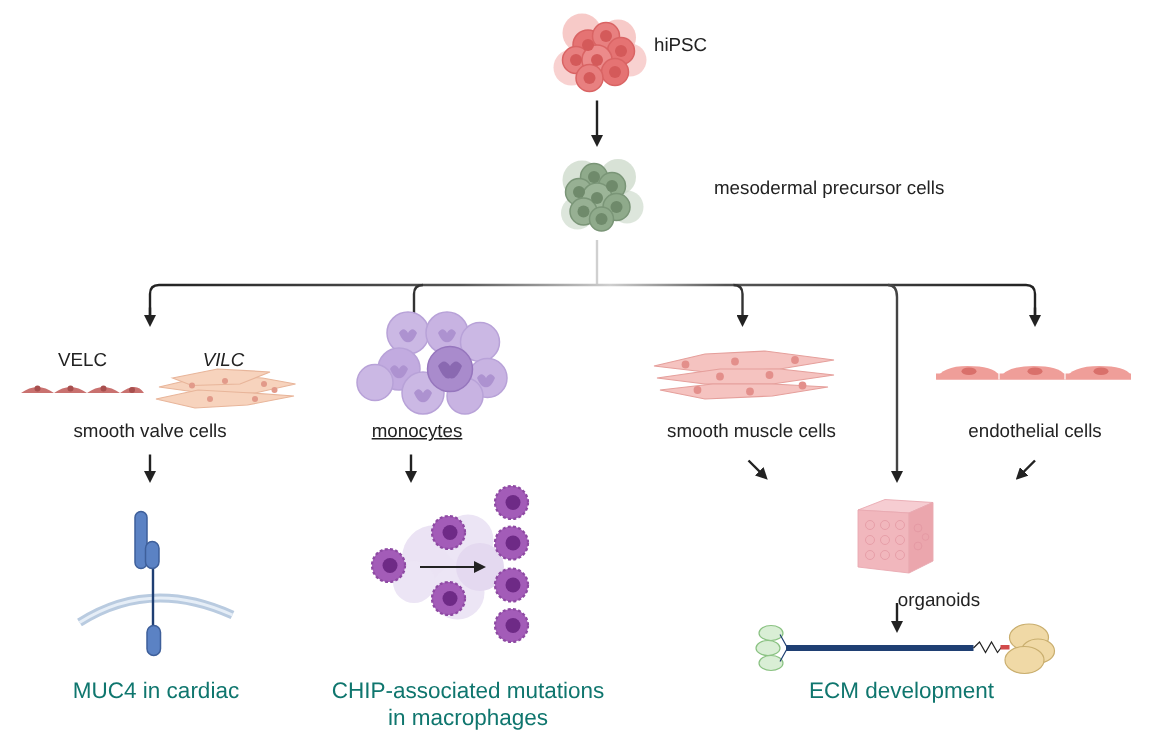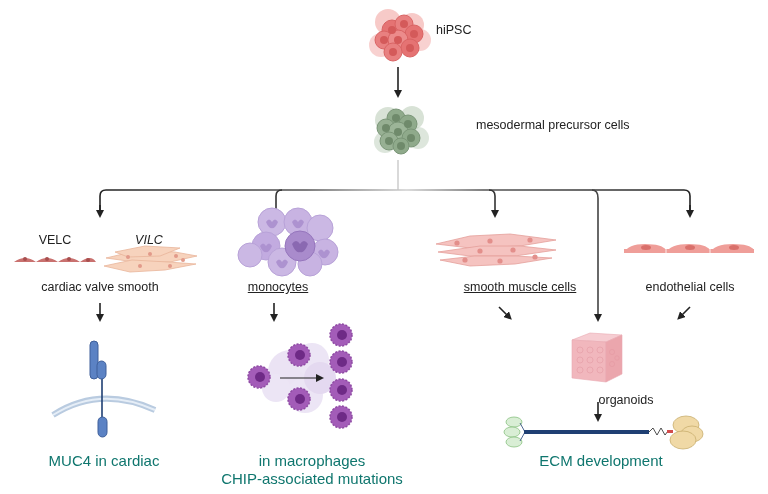--- a/index.html
+++ b/index.html
@@ -234,28 +234,28 @@
     <ellipse cx="692" cy="434" rx="11" ry="8" fill="#f0d9a6" stroke="#c9ae6e" stroke-width="0.8"></ellipse>
     <ellipse cx="683" cy="440" rx="13" ry="9" fill="#f0d9a6" stroke="#c9ae6e" stroke-width="0.8"></ellipse>
   </g>
 </svg>
 
 <div class="lbl" style="left:436px;top:23px;">hiPSC</div>
 <div class="lbl" style="left:436px;top:118px;margin-left:40px;">mesodermal precursor cells</div>
 
 <div class="lbl c" style="left:55px;top:233px;">VELC</div>
 <div class="lbl c" style="left:149px;top:233px;font-style:italic;">VILC</div>
-<div class="lbl c" style="left:100px;top:280px;">cardiac valve smooth</div>
+<div class="lbl c" style="left:100px;top:280px;">smooth valve cells</div>
 <div class="lbl c" style="left:278px;top:280px;text-decoration:underline;">monocytes</div>
-<div class="lbl c" style="left:520px;top:280px;text-decoration:underline;">smooth muscle cells</div>
+<div class="lbl c" style="left:501px;top:280px;">smooth muscle cells</div>
 <div class="lbl c" style="left:690px;top:280px;">endothelial cells</div>
 <div class="lbl c" style="left:598px;top:393px;margin-left:28px;">organoids</div>
 
 <div class="big" style="left:104px;top:452px;">
   <div>MUC4 in cardiac</div>
 </div>
 <div class="big" style="left:312px;top:452px;">
+  <div>CHIP-associated mutations</div>
   <div>in macrophages</div>
-  <div>CHIP-associated mutations</div>
 </div>
 <div class="big" style="left:601px;top:452px;">
   <div>ECM development</div>
 </div>
 
 </body></html>

